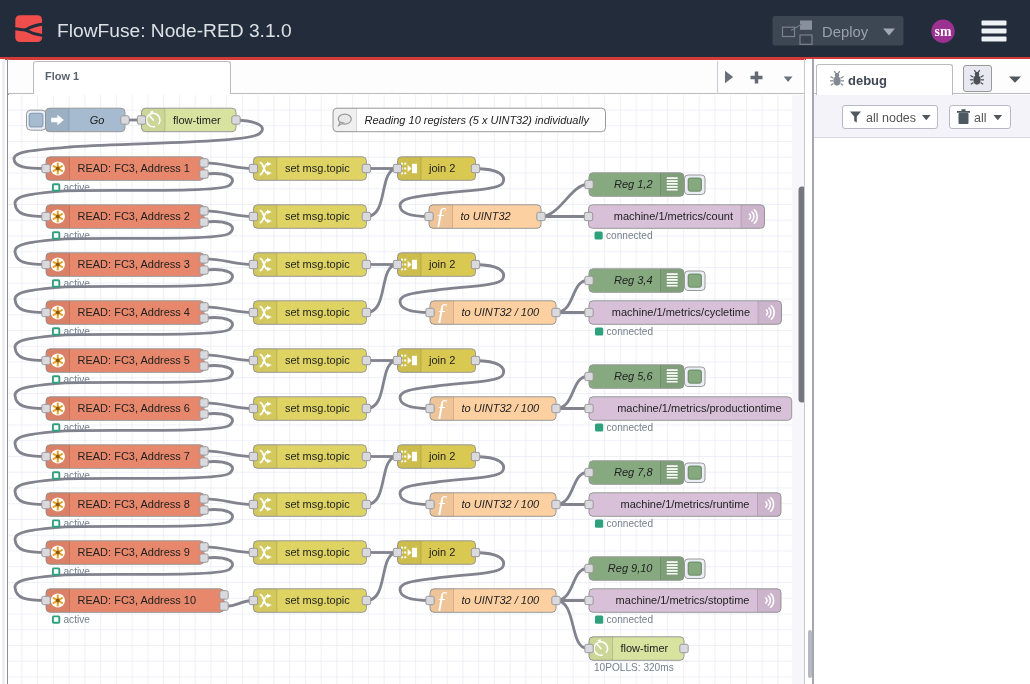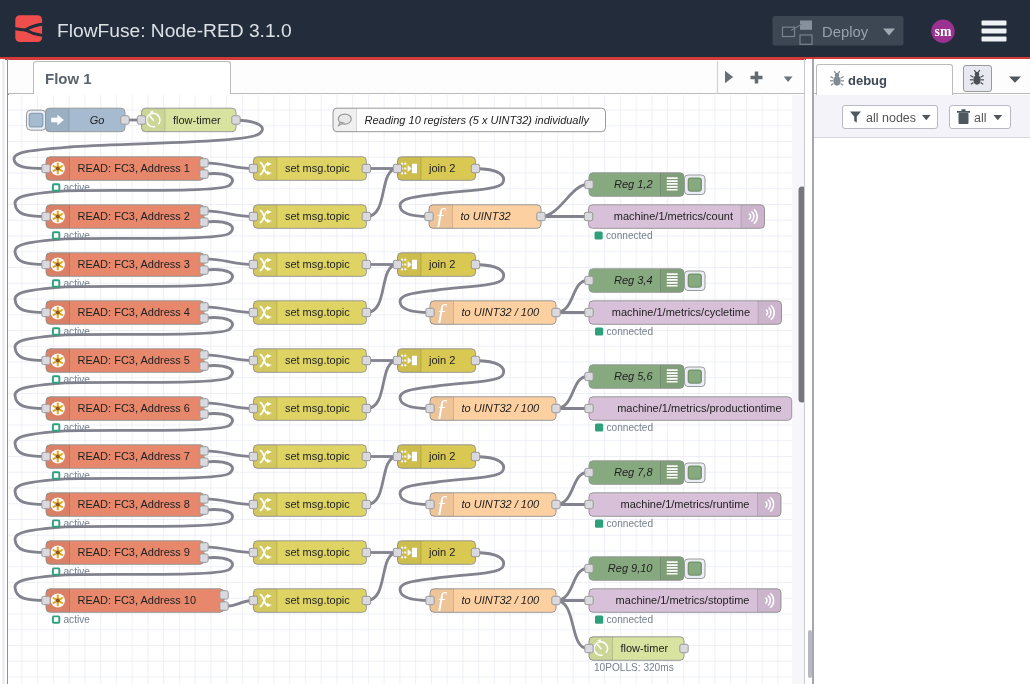--- a/index.html
+++ b/index.html
@@ -39,21 +39,21 @@
     <rect x="981.5" y="36.5" width="25" height="5" rx="1"></rect>
   </g>
 </svg>
 
 <div class="abs" style="left:0;top:59px;width:2px;height:625px;background:#fff;"></div>
 <div class="abs" style="left:2px;top:59px;width:3px;height:625px;background:#ededf3;"></div>
 <div class="abs" style="left:7px;top:59px;width:1.5px;height:625px;background:#8e8e96;"></div>
 
 <div class="abs" style="left:8px;top:59.8px;width:797px;height:34.7px;background:#fdfdfe;border-bottom:1px solid #bbb;"></div>
 <div class="abs" style="left:32.6px;top:60.8px;width:198px;height:33.7px;background:#fff;border:1px solid #bbb;border-bottom:none;border-radius:3px 3px 0 0;"></div>
-<div class="abs" style="left:45px;top:70px;font-size:15px;font-weight:bold;color:#5a646e;">Flow 1</div>
+<div class="abs" style="left:45px;top:70px;font-size:11px;font-weight:bold;color:#5a646e;">Flow 1</div>
 <svg class="abs" style="left:710px;top:59.8px;" width="95" height="35">
   <line x1="7.5" y1="1" x2="7.5" y2="33.7" stroke="#cfcfd8" stroke-width="1.2"></line>
   <path d="M15,10.8 v12.4 l8.2,-6.2 z" fill="#687078"></path>
   <g stroke="#626a73" stroke-width="3.5">
       <line x1="40.5" y1="17.5" x2="52.5" y2="17.5"></line>
       <line x1="46.5" y1="11.5" x2="46.5" y2="23.5"></line>
     </g>
   <path d="M73.7,16.5 h8.8 l-4.4,5.4 z" fill="#6b7280"></path>
 </svg>
 

